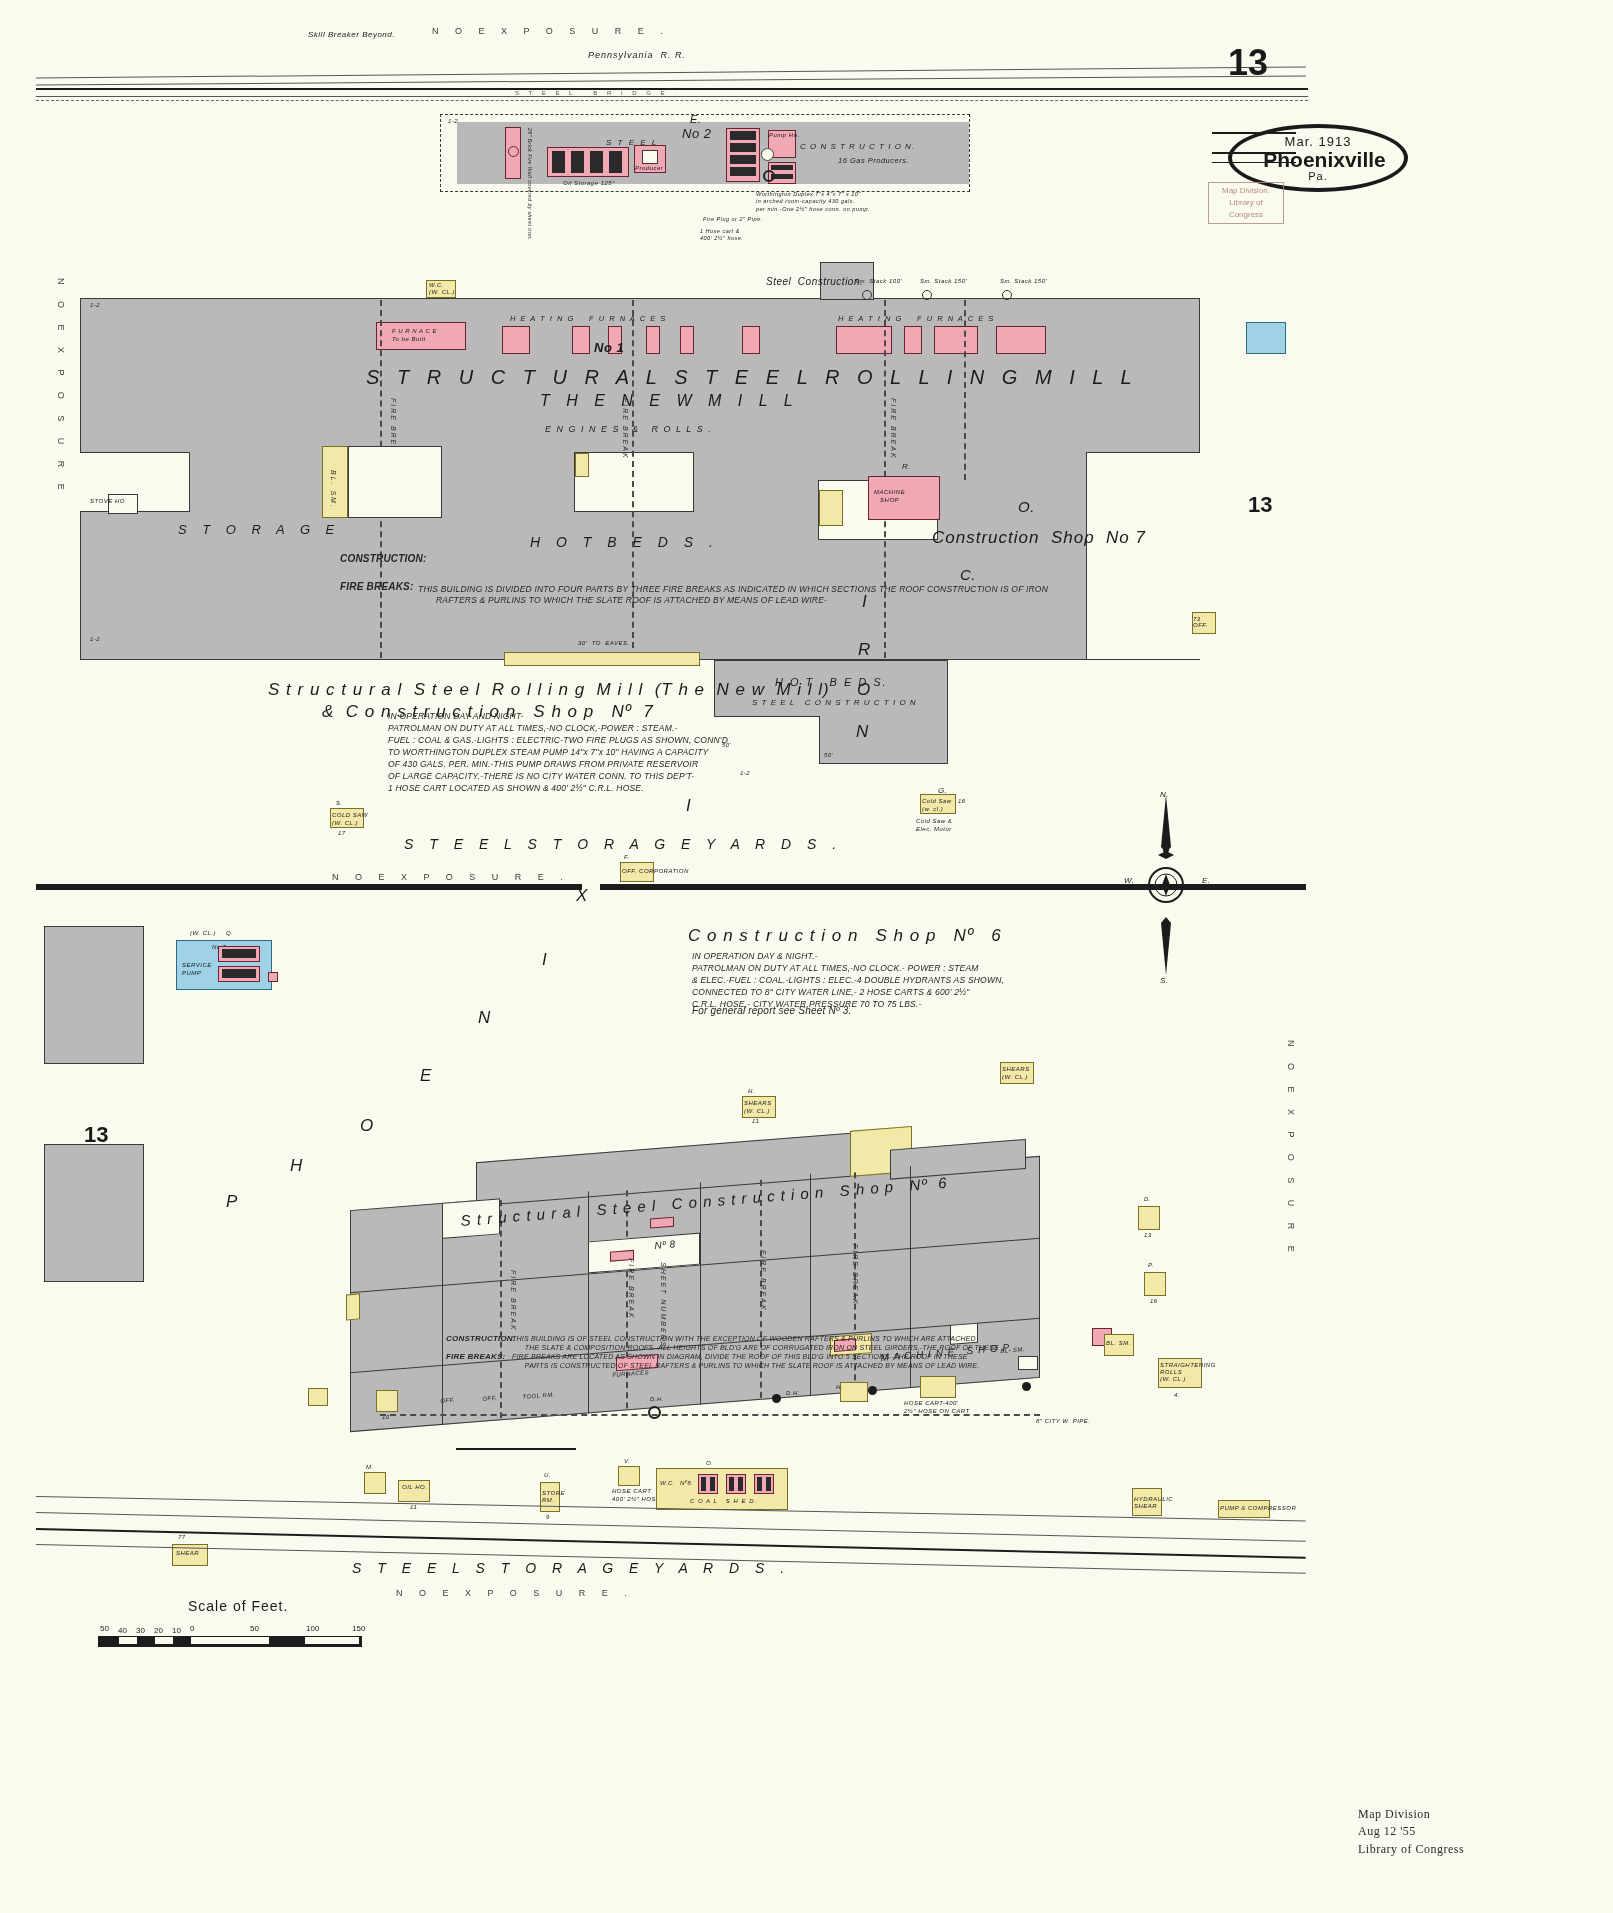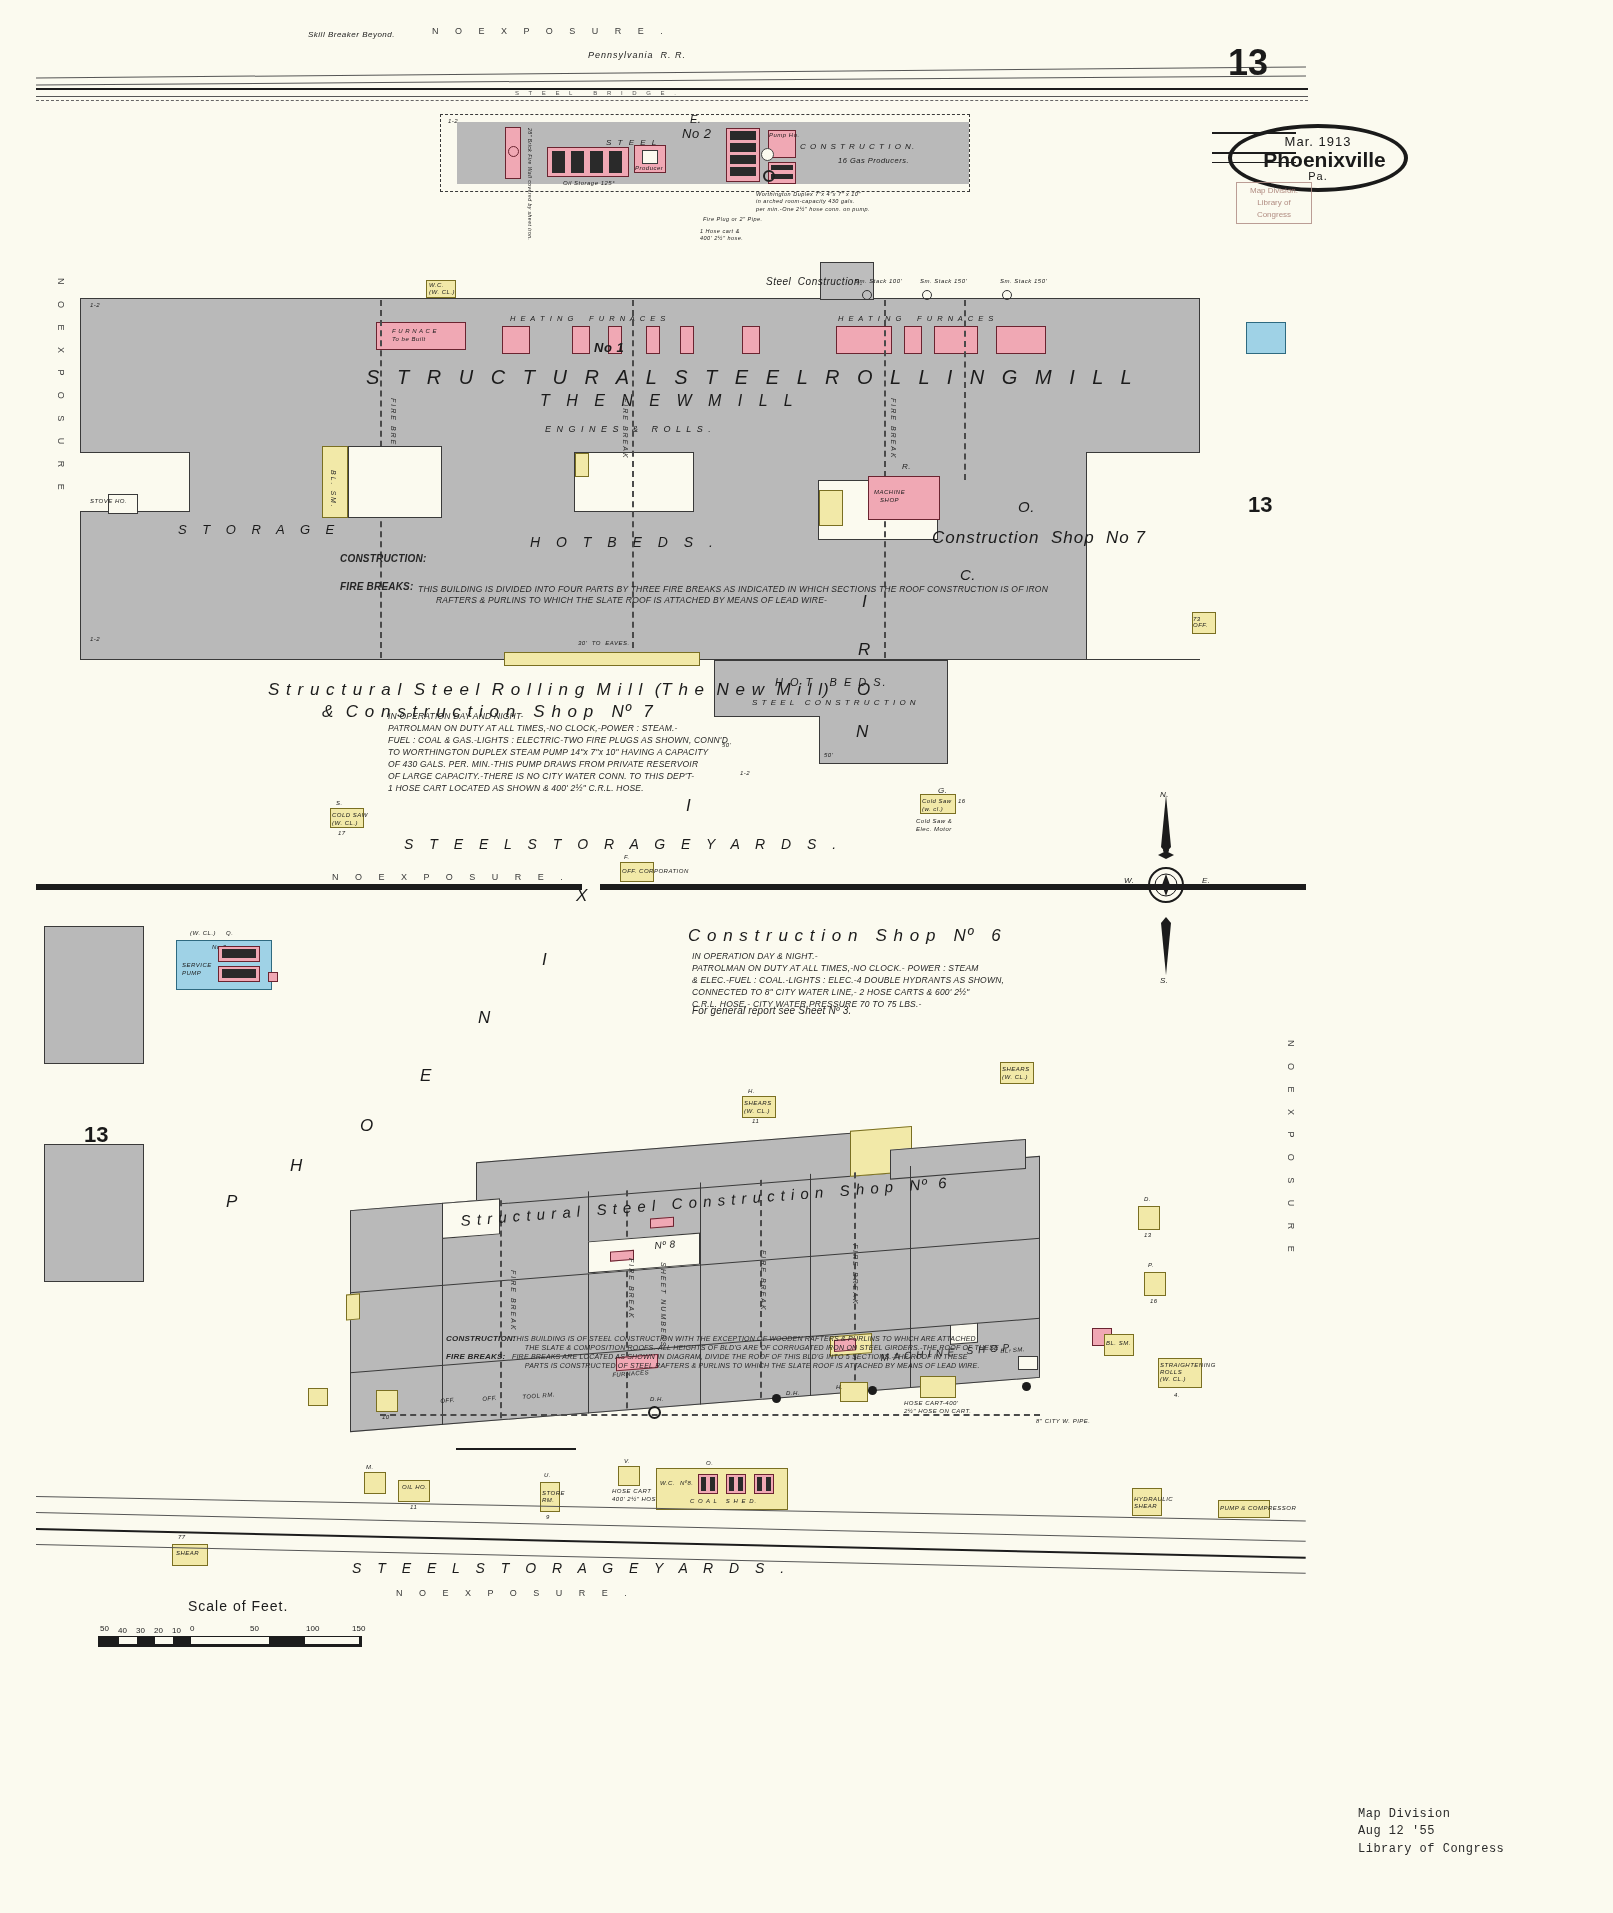--- a/index.html
+++ b/index.html
@@ -42,23 +42,23 @@
         display:flex;flex-direction:column;align-items:center;justify-content:center;}
   .cart .m{font-size:13px;letter-spacing:1px;}
   .cart .n{font-size:21px;font-weight:bold;letter-spacing:0px;line-height:1;margin-left:13px;}
   .cart .s{font-size:11px;letter-spacing:1px;}
 
   .pagenum{position:absolute;font-weight:bold;}
 
   
   .stamp{position:absolute;border:1px solid #b08d86;color:#a4796f;
          font-size:8px;text-align:center;padding:2px 4px;line-height:1.5;
-         opacity:.85;margin-left:28px;}
+         opacity:.85;}
   .locstamp{position:absolute;color:#2a2a2a;font-size:12px;line-height:1.45;
-            font-family:Liberation Mono, monospace;letter-spacing:.5px;}
+            font-family:Liberation Serif, serif;letter-spacing:.5px;}
 
   
   .mapTitle{position:absolute;font-style:italic;letter-spacing:6px;color:#1b1b1b;}
   .note{position:absolute;font-style:italic;font-size:8.5px;line-height:1.32;
         letter-spacing:.2px;color:#252525;white-space:pre;}
 
   .vlabel{position:absolute;writing-mode:vertical-rl;font-style:italic;
           letter-spacing:2px;color:#2b2b2b;}
 
   

